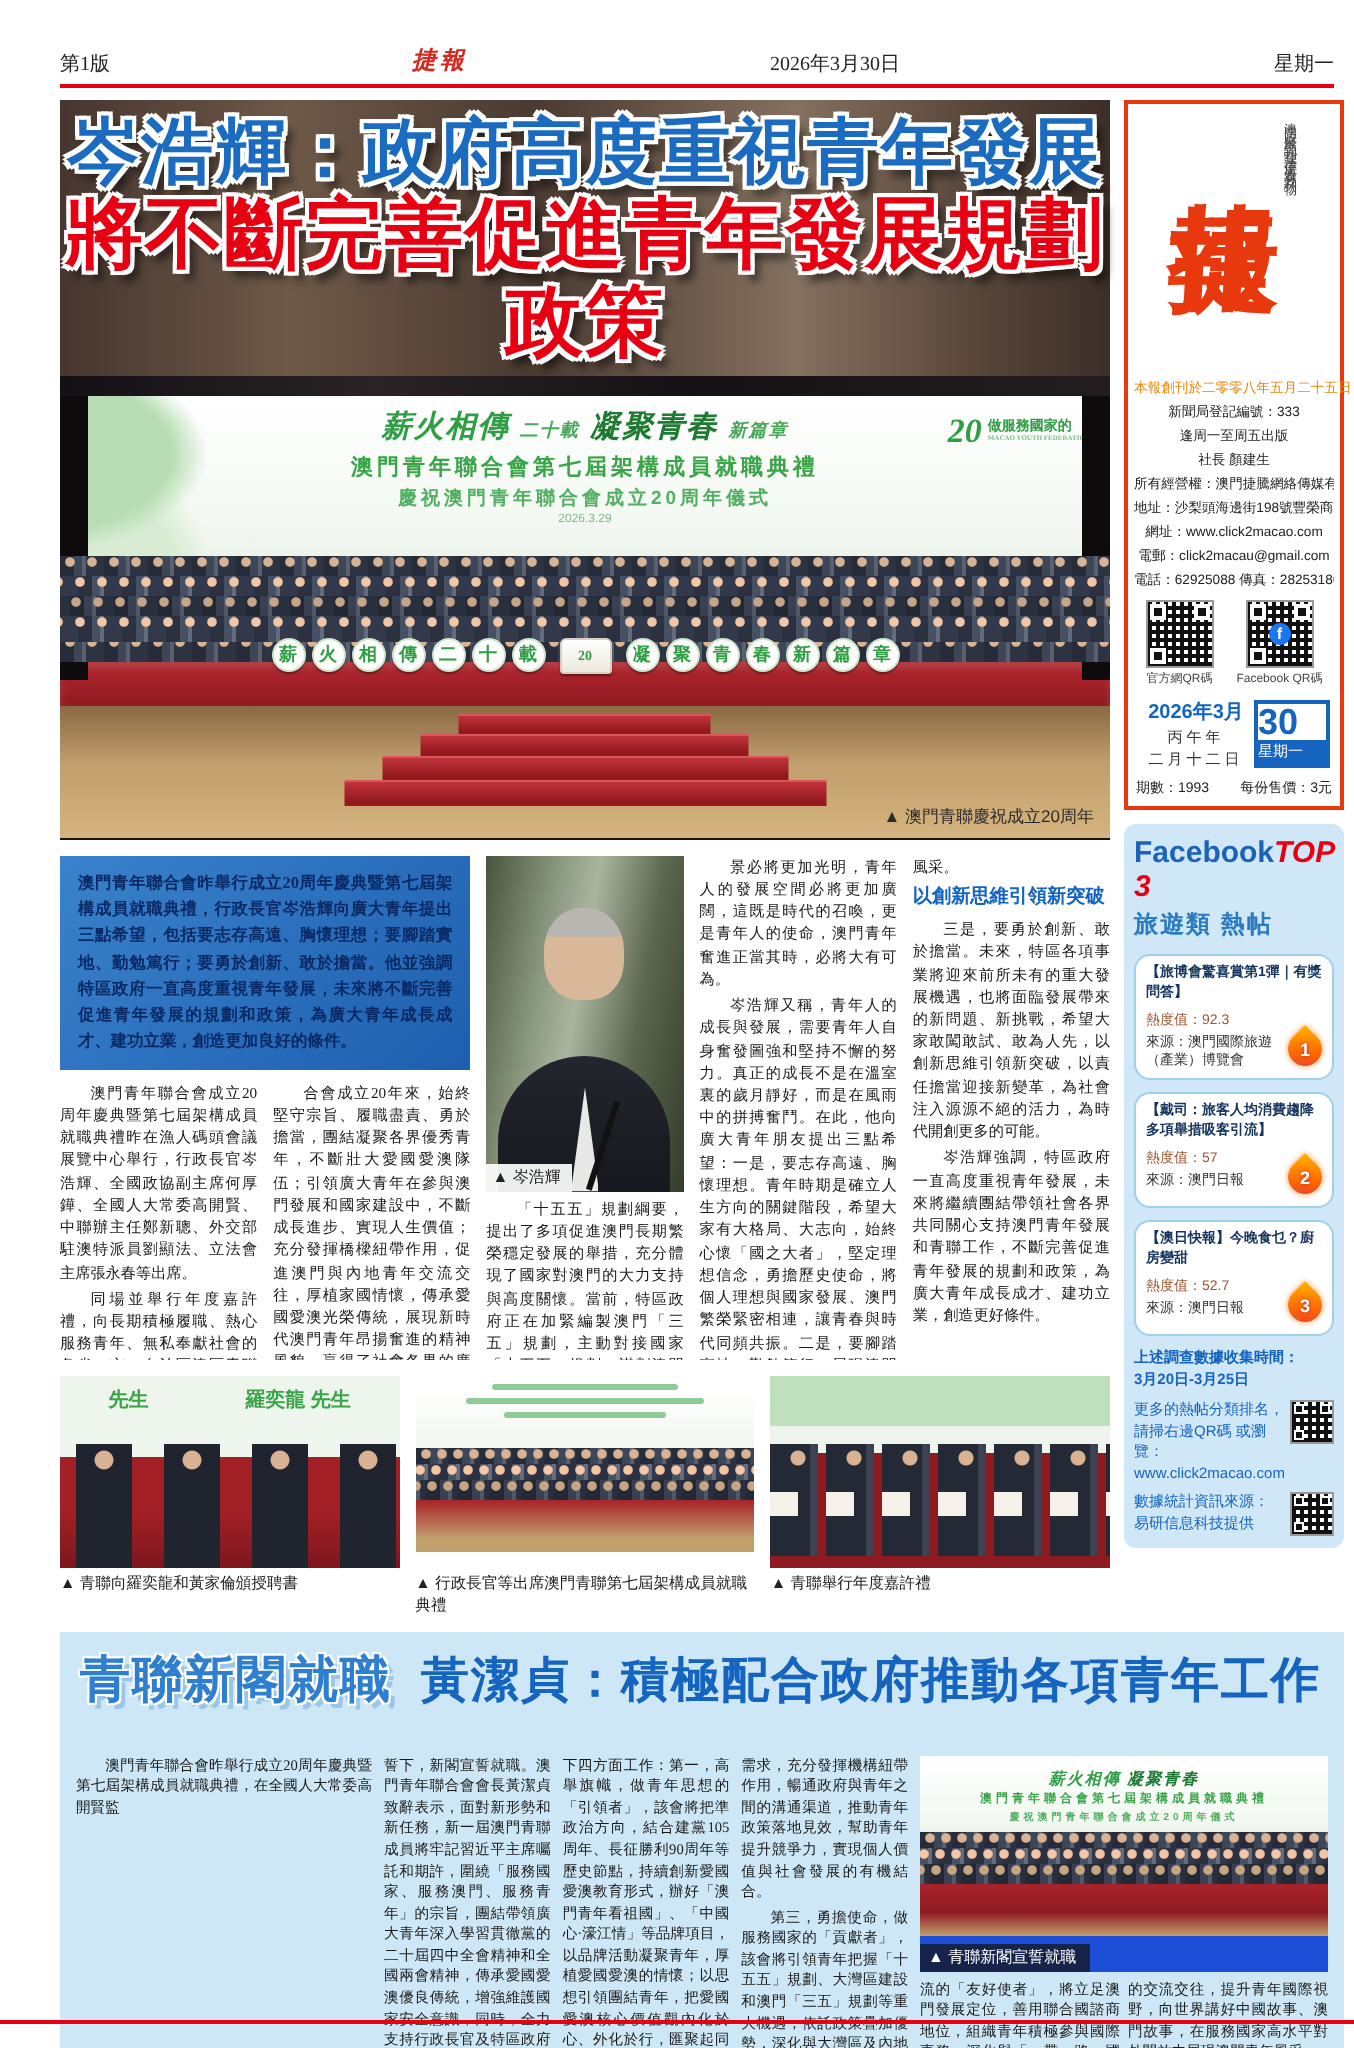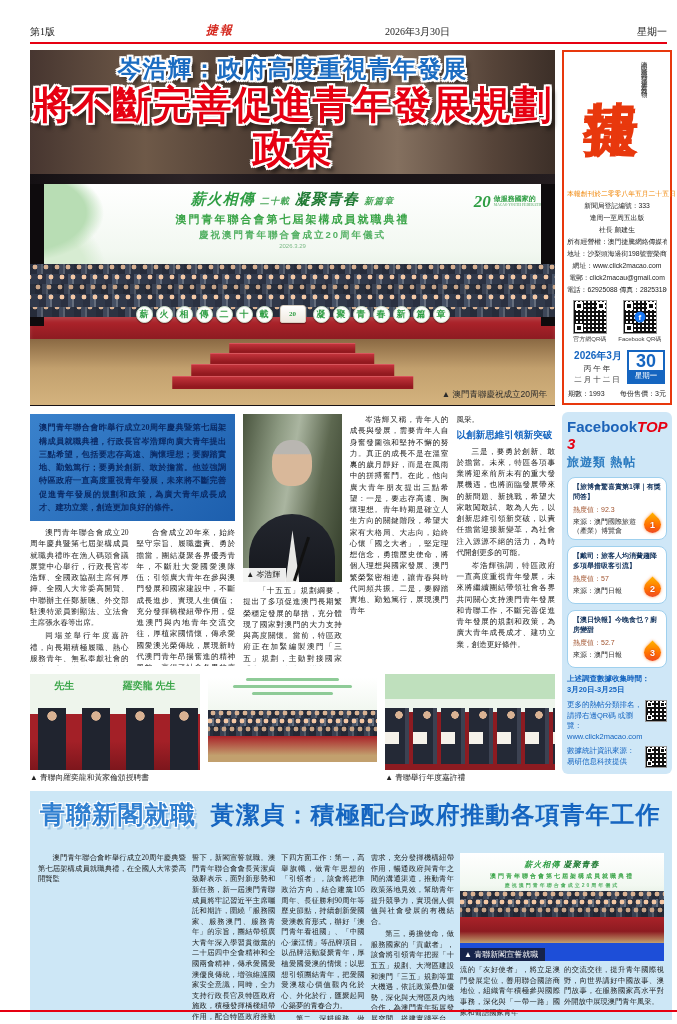--- a/index.html
+++ b/index.html
@@ -14,21 +14,21 @@
   
   .top{display:flex;gap:7px;margin:6px 5px 0 30px;}
   .main-left{flex:1;min-width:0;}
   
   .hband{position:relative;text-align:center;padding:6px 0 4px;
          background:linear-gradient(90deg,#473630,#6e5948 22%,#4a3a31 45%,#84705f 70%,#564439 88%,#3c2f28);
          font-family:"Liberation Sans",sans-serif;}
   .hl{font-weight:900;letter-spacing:1px;line-height:1.12;
       text-shadow:-2px -2px 0 #fff,2px -2px 0 #fff,-2px 2px 0 #fff,2px 2px 0 #fff,
                   0 -2px 0 #fff,0 2px 0 #fff,-2px 0 0 #fff,2px 0 0 #fff,4px 5px 4px rgba(0,0,0,.6);}
-  .hl1{font-size:24px;color:#1b6cc1;}
+  .hl1{font-size:36px;color:#1b6cc1;}
   .hl2{font-size:39px;color:#e60012;}
   
   .hero{position:relative;height:232px;background:#171214;overflow:hidden;}
   .ceiling{height:10px;background:linear-gradient(90deg,#141013,#2b2326 30%,#161114 60%,#241d20);}
   .backdrop{position:relative;height:96px;background:linear-gradient(180deg,#ffffff,#f2f8f1 70%,#e4efe2);}
   .swoosh{position:absolute;left:0;top:0;width:150px;height:100%;
           background:radial-gradient(ellipse 120px 70px at -10px 30%,#b8ddb4 55%,rgba(184,221,180,0) 70%),
                      radial-gradient(ellipse 90px 90px at 8% 95%,#d7ecd2 50%,rgba(215,236,210,0) 72%);}
   .bd-text{position:relative;text-align:center;padding-top:6px;font-family:"Liberation Sans",sans-serif;}
   .bd-t1{font-size:15px;font-weight:900;color:#2f9e44;font-style:italic;letter-spacing:1px;}
@@ -133,21 +133,21 @@
   .qr:before{left:1px;top:1px;} .qr:after{right:1px;top:1px;}
   .qr .corner{position:absolute;left:1px;bottom:1px;width:8px;height:8px;background:#111;
       box-shadow:inset 0 0 0 2px #fff,inset 0 0 0 3px #111;}
   .qr .fbf{position:absolute;left:50%;top:50%;transform:translate(-50%,-50%);width:11px;height:11px;border-radius:50%;
       background:#1877f2;color:#fff;font-size:8px;font-weight:bold;display:flex;align-items:center;justify-content:center;}
   .qr-lab{font-size:6px;color:#444;margin-top:1px;}
   .cal{display:flex;justify-content:space-between;align-items:center;margin-top:5px;padding:0 2px;}
   .cal-l{text-align:center;flex:1;}
   .cal-month{color:#1565c0;font-weight:bold;font-size:10px;}
   .cal-lun{font-size:7.5px;color:#333;letter-spacing:2px;margin-top:1px;}
-  .cal-box{width:34px;border:2px solid #1565c0;text-align:center;background:#fff;}
+  .cal-box{width:34px;border:2px solid #1565c0;text-align:left;background:#fff;}
   .cal-day{color:#1565c0;font-weight:bold;font-size:18px;line-height:1.05;}
   .cal-wk{background:#1565c0;color:#fff;font-size:7.5px;padding:1px 0;}
   .issue-row{display:flex;justify-content:space-between;font-size:7px;color:#222;margin-top:4px;padding:0 1px;}
   
   .fb{margin-top:7px;background:#cfe7f7;border-radius:6px;padding:6px 5px;}
   .fb-t1{font-size:15px;color:#1c63b8;font-weight:bold;font-family:"Liberation Sans",sans-serif;}
   .fb-t1 .top3{color:#e60012;font-style:italic;font-size:15px;font-weight:900;}
   .fb-t2{font-size:12px;color:#2b7bc0;font-weight:bold;letter-spacing:1px;margin-top:2px;}
   .fb-card{position:relative;background:#fff;border:1px solid #9fd0ee;border-radius:8px;
            padding:4px 5px;margin-top:6px;min-height:48px;}
@@ -295,20 +295,21 @@
           <div class="portrait">
             <div class="p-head"></div>
             <div class="p-suit"></div>
             <div class="p-shirt"></div>
             <div class="p-mic"></div>
             <div class="p-cap">▲ 岑浩輝</div>
           </div>
           <p style="margin-top:3px;">「十五五」規劃綱要，提出了多項促進澳門長期繁榮穩定發展的舉措，充分體現了國家對澳門的大力支持與高度關懷。當前，特區政府正在加緊編製澳門「三五」規劃，主動對接國家「十五五」規劃，謀劃澳門未來五年的經濟與社會發展，推動澳門更好融入和服務國家發展大局，這需要社會各界的共同參與，希望廣大青年積極出謀劃策，提出青年一代的意見和建議，與特區政府一起共同做好這件大事。他相信，澳門的未來發展前</p>
         </div>
         <div class="c c4" style="grid-area:1/4/3/5;">
+          <p>景必將更加光明，青年人的發展空間必將更加廣闊，這既是時代的召喚，更是青年人的使命，澳門青年奮進正當其時，必將大有可為。</p>
           <p>岑浩輝又稱，青年人的成長與發展，需要青年人自身奮發圖強和堅持不懈的努力。真正的成長不是在溫室裏的歲月靜好，而是在風雨中的拼搏奮鬥。在此，他向廣大青年朋友提出三點希望：一是，要志存高遠、胸懷理想。青年時期是確立人生方向的關鍵階段，希望大家有大格局、大志向，始終心懷「國之大者」，堅定理想信念，勇擔歷史使命，將個人理想與國家發展、澳門繁榮緊密相連，讓青春與時代同頻共振。二是，要腳踏實地、勤勉篤行，展現澳門青年</p>
         </div>
         <div class="c c5" style="grid-area:1/5/3/6;">
           <p class="noind">風采。</p>
           <div class="subhd">以創新思維引領新突破</div>
           <p>三是，要勇於創新、敢於擔當。未來，特區各項事業將迎來前所未有的重大發展機遇，也將面臨發展帶來的新問題、新挑戰，希望大家敢闖敢試、敢為人先，以創新思維引領新突破，以責任擔當迎接新變革，為社會注入源源不絕的活力，為時代開創更多的可能。</p>
           <p>岑浩輝強調，特區政府一直高度重視青年發展，未來將繼續團結帶領社會各界共同關心支持澳門青年發展和青聯工作，不斷完善促進青年發展的規劃和政策，為廣大青年成長成才、建功立業，創造更好條件。</p>
         </div>
         <div class="c c1" style="grid-area:2/1/3/2;">
           <p>澳門青年聯合會成立20周年慶典暨第七屆架構成員就職典禮昨在漁人碼頭會議展覽中心舉行，行政長官岑浩輝、全國政協副主席何厚鏵、全國人大常委高開賢、中聯辦主任鄭新聰、外交部駐澳特派員劉顯法、立法會主席張永春等出席。</p>
@@ -339,20 +340,21 @@
               <div class="ln" style="width:70%;"></div>
               <div class="ln" style="width:48%;"></div>
             </div>
             <div class="crowd mini-crowd">
               <div class="crow"></div>
               <div class="crow"></div>
               <div class="crow"></div>
             </div>
             <div class="mini-floor"></div>
           </div>
+          <figcaption class="cap">▲ 行政長官等出席澳門青聯第七屆架構成員就職典禮</figcaption>
         </figure>
         <figure class="ph" style="margin:0;">
           <div class="img img-award2">
             <div class="cert-row"></div>
           </div>
           <figcaption class="cap">▲ 青聯舉行年度嘉許禮</figcaption>
         </figure>
       </div>
     </div>
 

